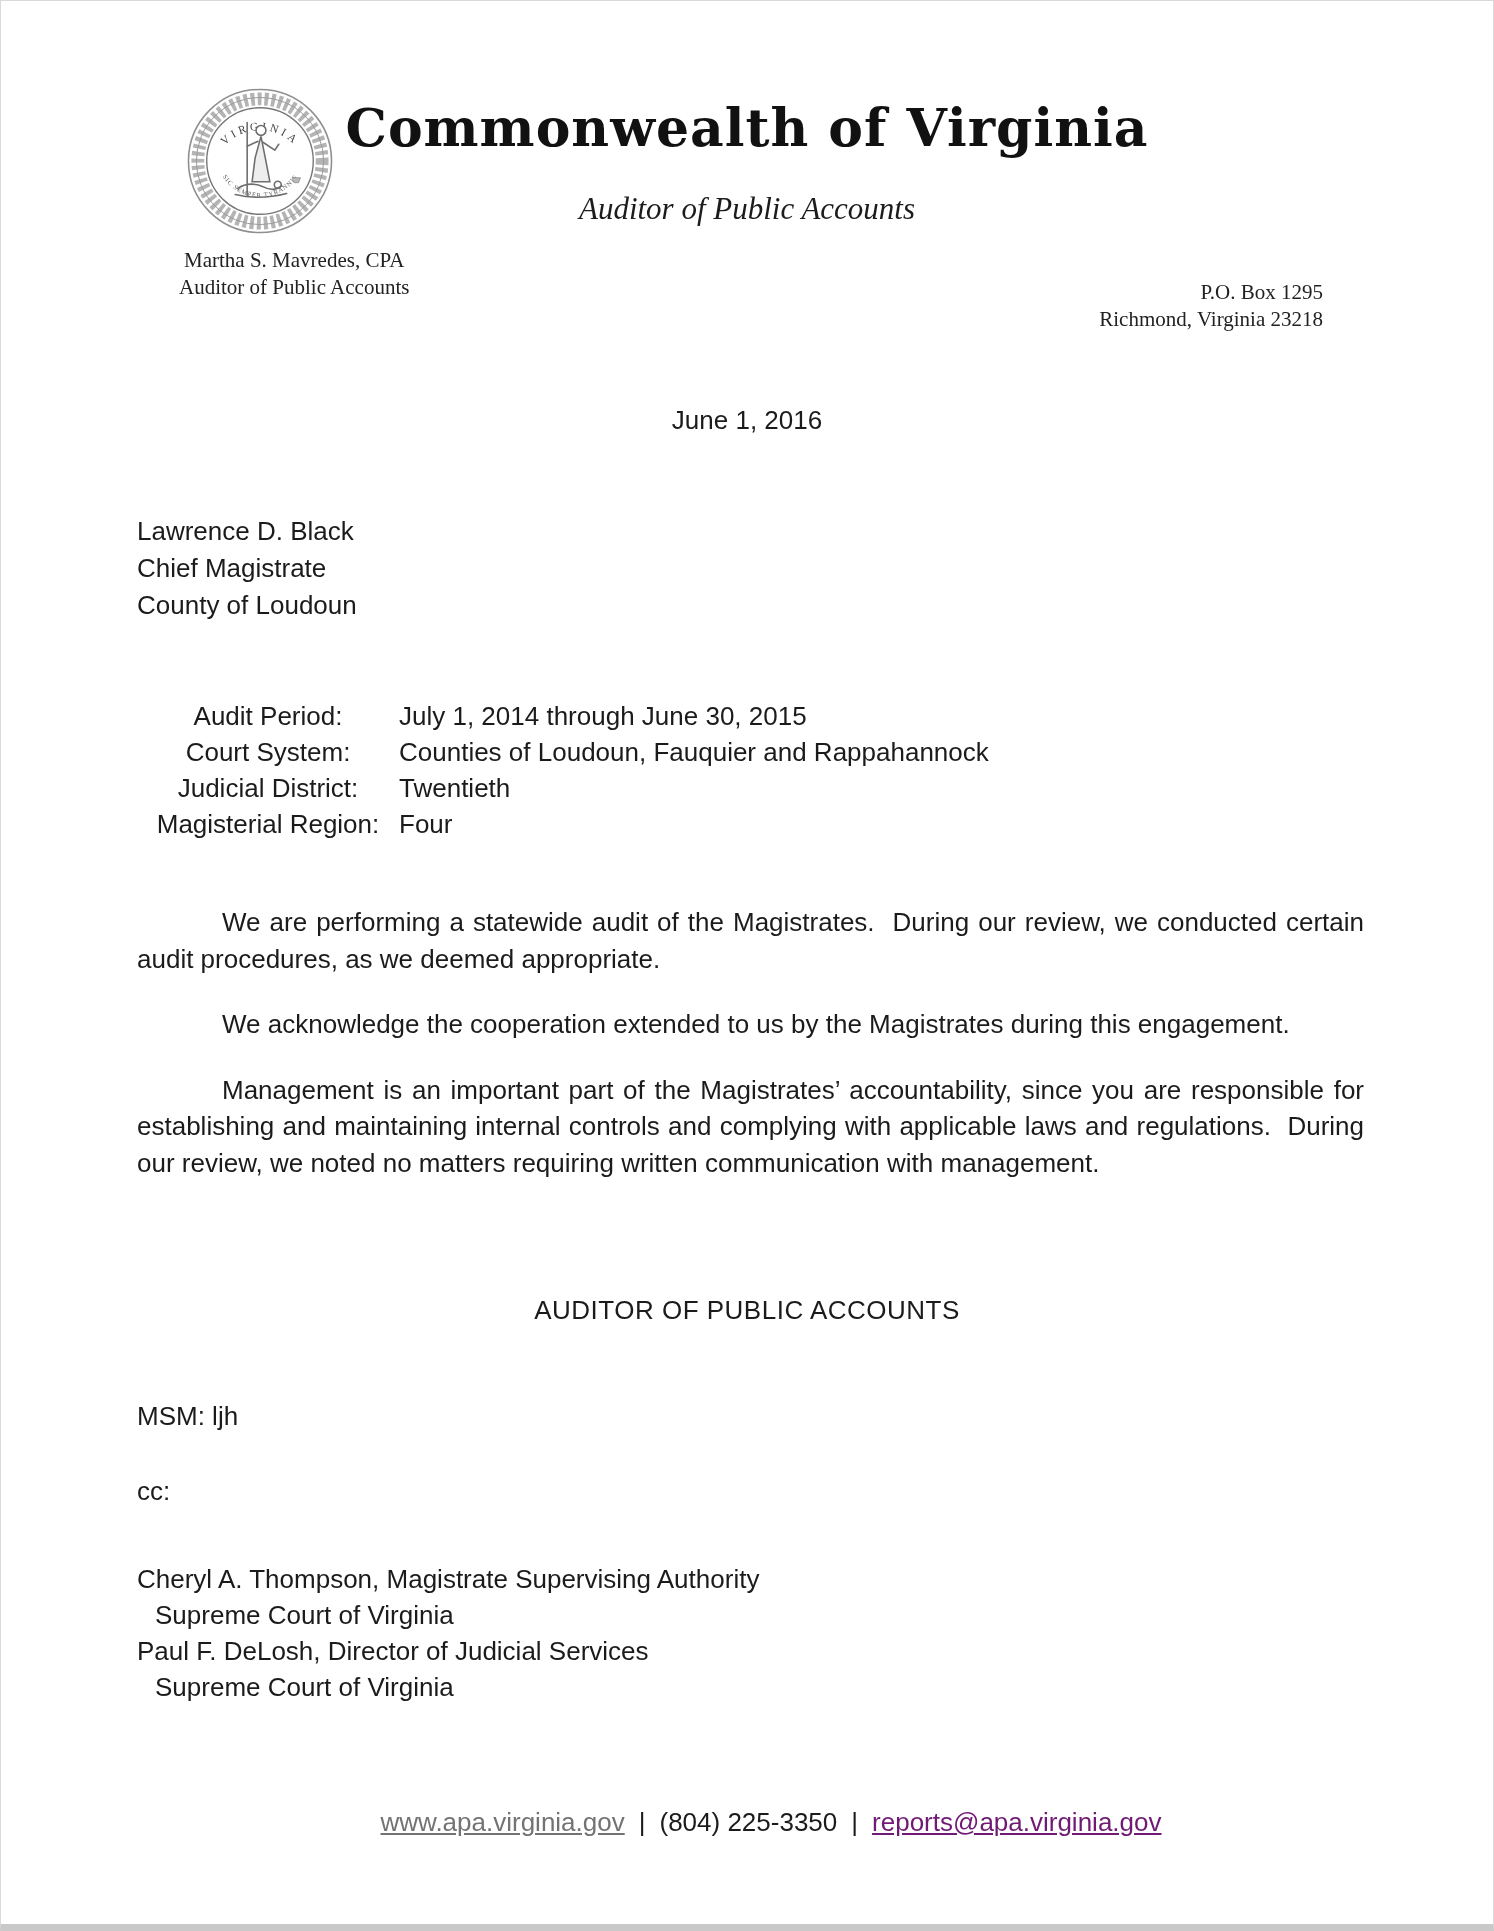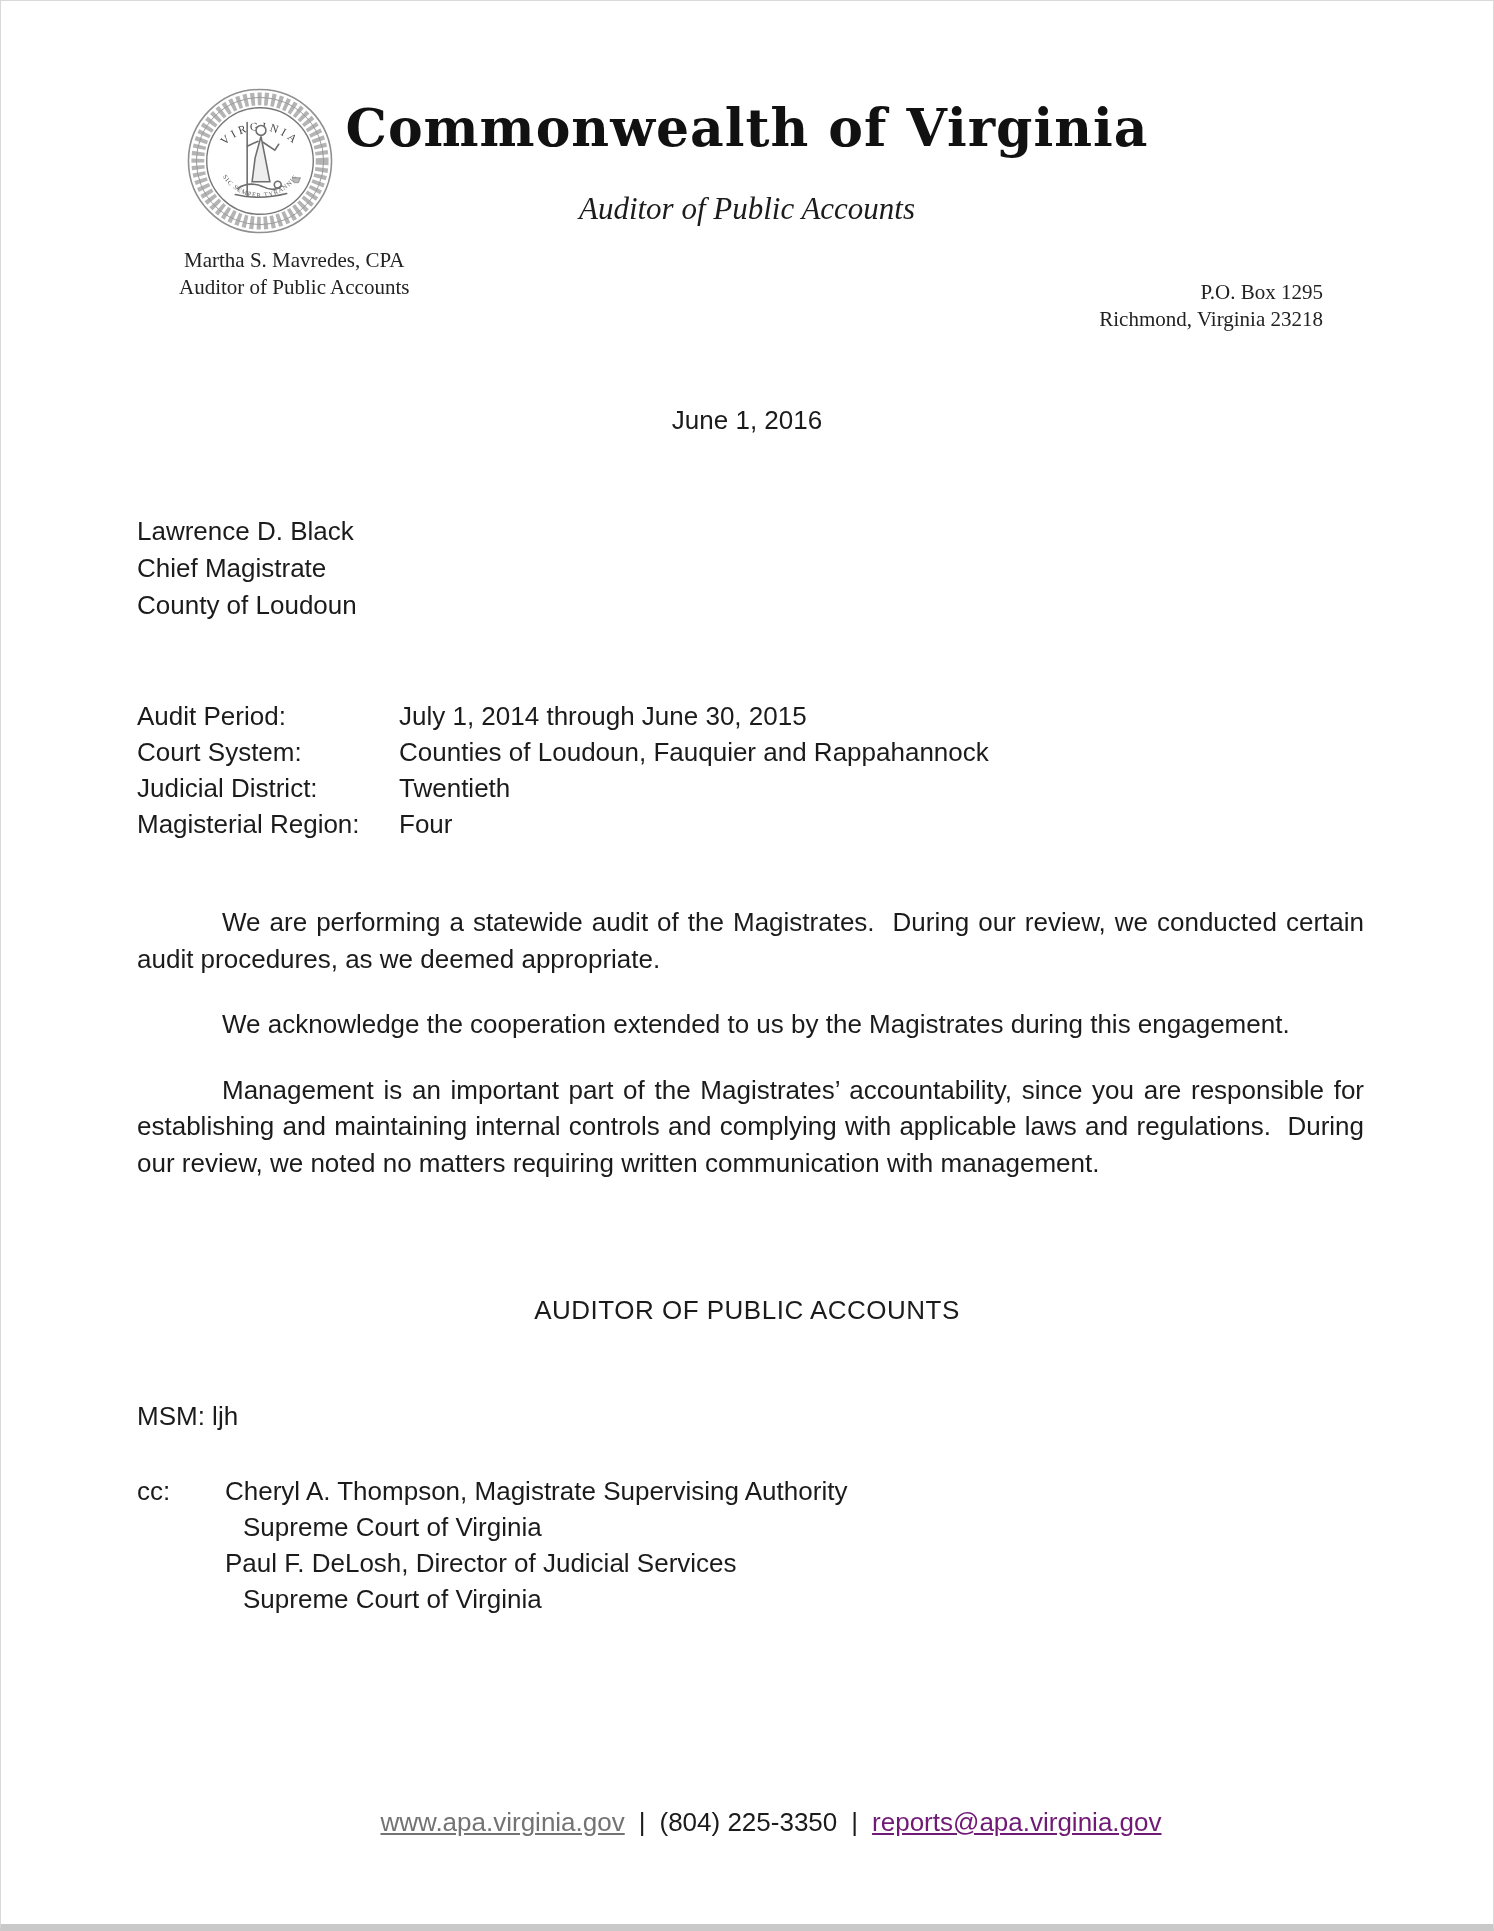--- a/index.html
+++ b/index.html
@@ -73,21 +73,21 @@
     left: 136px; top: 512px;
     font-size: 26px;
     line-height: 37px;
   }
   .details {
     position: absolute;
     left: 136px; top: 697px;
     font-size: 26px;
     line-height: 36px;
   }
-  .detail-label { display: inline-block; width: 262px; }
+  .detail-label { display: inline-block; width: 262px; text-align: center; }
   .bodytext {
     position: absolute;
     left: 136px; right: 129px; top: 903px;
     font-size: 26px;
     line-height: 36.5px;
   }
   .para {
     margin: 0 0 29px 0;
     text-indent: 85px;
     text-align: justify;
@@ -104,21 +104,21 @@
     position: absolute;
     left: 136px; top: 1400px;
     font-size: 26px;
   }
   .cc {
     position: absolute;
     left: 136px; top: 1472px;
     font-size: 26px;
     line-height: 36px;
   }
-  .cc-wrap { display: flex; }
+  .cc-wrap { display: flex; flex-direction: column; }
   .cc-label { width: 88px; flex: 0 0 88px; }
   .cc-line { }
   .cc-line.indent { padding-left: 18px; }
 
   
   .footer {
     position: absolute;
     left: 0; right: 0; top: 1806px;
     display: flex;
     justify-content: center;

